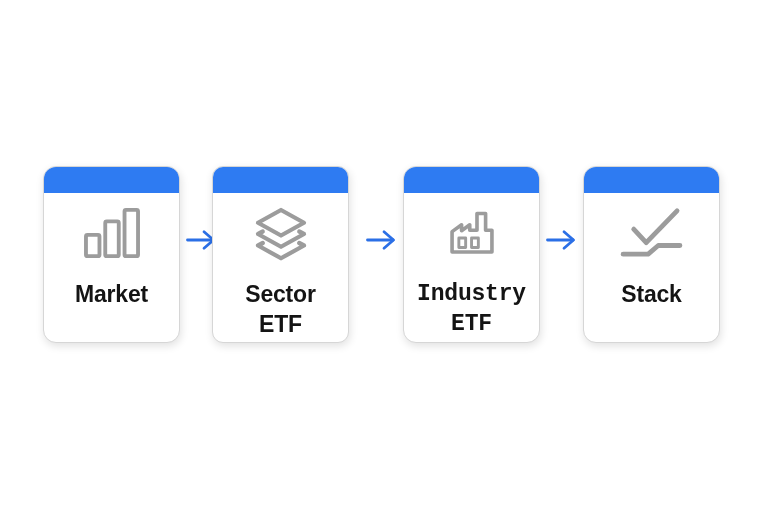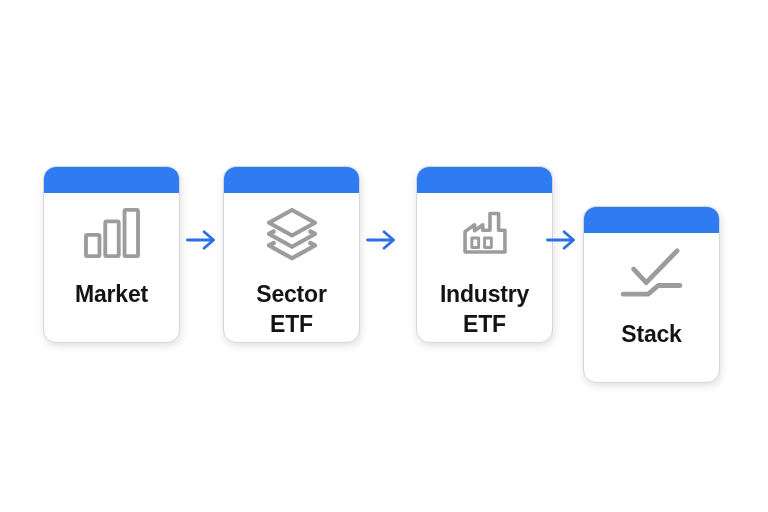--- a/index.html
+++ b/index.html
@@ -52,23 +52,23 @@
     color: var(--label-text, #141414);
   }
   .card-label .line { display: block; }
   .arrow {
     position: absolute;
     top: 228px;
     width: 32px;
     height: 24px;
   }
   .card-1 { left: 43px; }
-  .card-2 { left: 223px; }
-  .card-3 { left: 416px; }
-  .card-4 { left: 583px; margin-top: 40px; }
+  .card-2 { left: 212px; border-radius: 11px; }
+  .card-3 { left: 403px; font-family: Liberation Mono, monospace; }
+  .card-4 { left: 583px; }
   .arrow-1 { left: 185px; }
   .arrow-2 { left: 365px; }
   .arrow-3 { left: 545px; }
 </style>
 </head>
 <body>
 
 <div class="canvas">
 
   <div class="card card-1">

